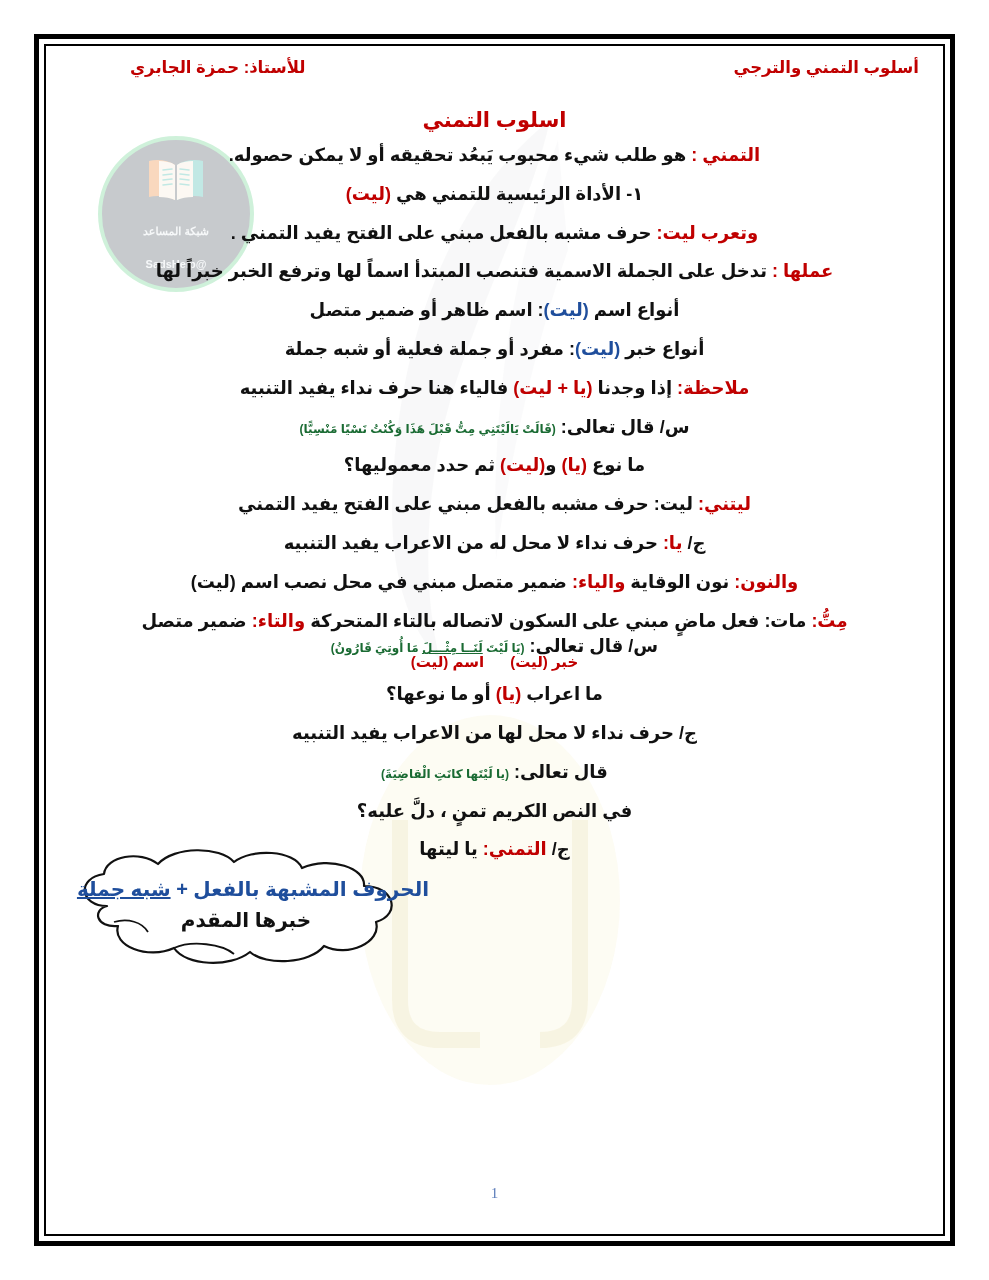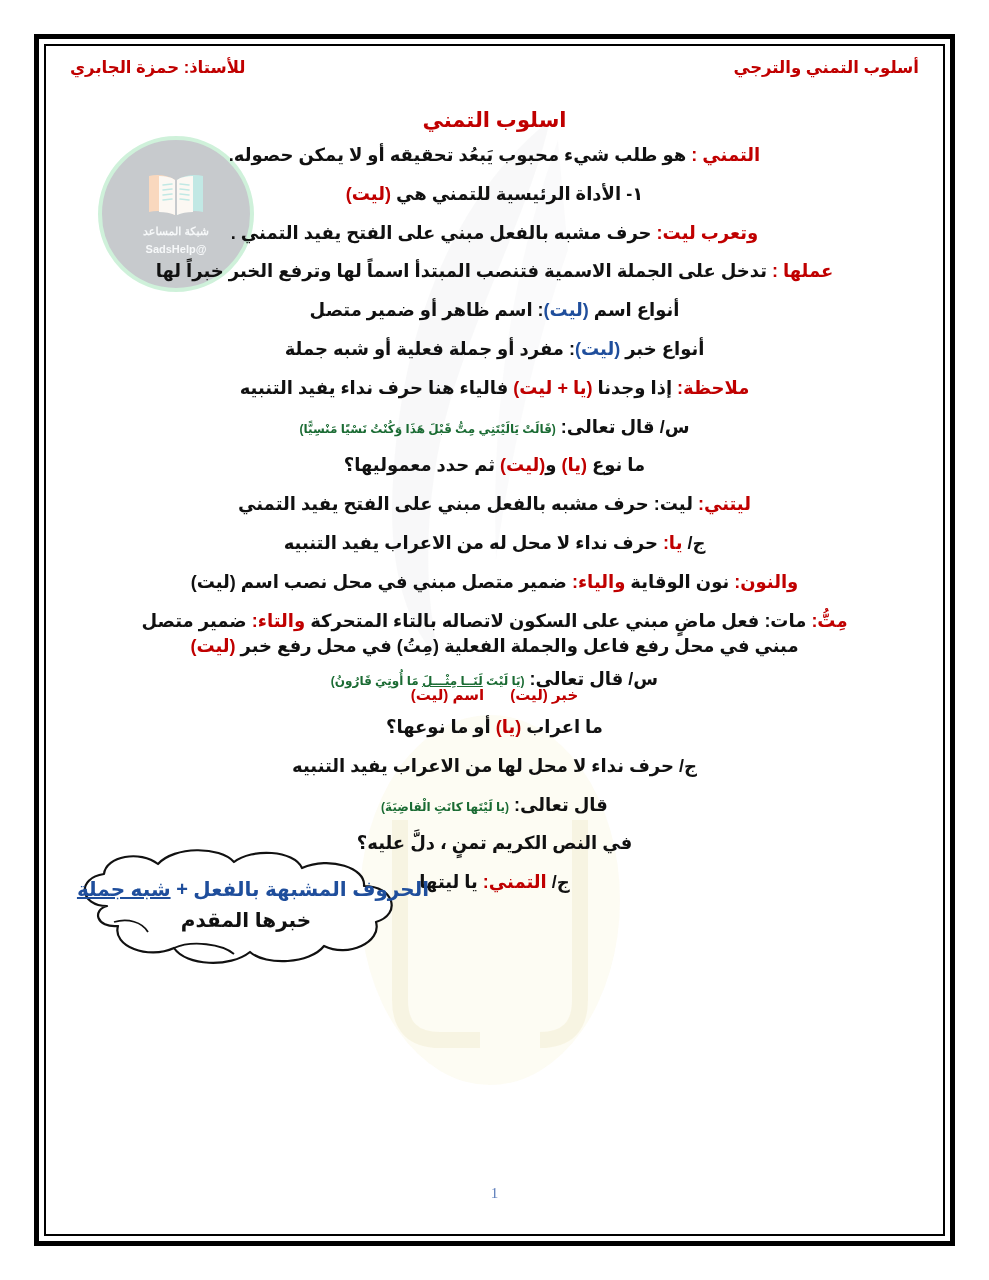--- a/index.html
+++ b/index.html
@@ -72,41 +72,41 @@
     flex-direction: column;
     align-items: center;
     justify-content: center;
   }
   .logo-book { width: 70px; height: 48px; }
   .logo-text {
     font-size: 11px;
     color: #f0f3f5;
     line-height: 1.15;
     text-align: center;
-    margin-top: 5px;
+    margin-top: 20px;
     font-weight: bold;
     font-family: "Liberation Sans", sans-serif;
   }
 
   
   .hdr {
     position: absolute;
     top: 58px;
     left: 70px;
     right: 70px;
     display: flex;
     justify-content: space-between;
     align-items: baseline;
     font-size: 16.5px;
     font-weight: bold;
     color: #c00000;
     direction: rtl;
   }
   .hdr-right { text-align: right; }
-  .hdr-left  { text-align: left; }
+  .hdr-left  { text-align: left; margin-left: 60px; }
 
   
   .body {
     position: absolute;
     top: 108px;
     right: 56px;
     left: 56px;
     direction: rtl;
     text-align: right;
     color: #111111;
@@ -282,23 +282,20 @@
     </p>
 
     <p class="ln center">
       <span class="red">والنون: </span><span>نون الوقاية </span><span class="red">والياء: </span><span>ضمير متصل مبني في محل نصب اسم (ليت)</span>
     </p>
 
     <p class="ln center tight">
       <span class="red">مِتُّ: </span><span>مات: </span><span>فعل ماضٍ مبني على السكون لاتصاله بالتاء المتحركة </span><span class="red">والتاء: </span><span>ضمير متصل</span>
     </p>
 
-    <p class="ln center gap-sm">
-      <span>مبني في محل رفع فاعل والجملة الفعلية (مِتُ) في محل رفع خبر </span><span class="red">(ليت)</span>
-    </p>
 
     <p class="ln center tight">
       <span>س/ قال تعالى: </span><span class="quran"><span>(يَا لَيْتَ </span><span class="u">لَنَــا   مِثْـــلَ</span><span> مَا أُوتِيَ قَارُونُ)</span></span>
     </p>
 
     <div class="verse2-labels">
       <span>خبر (ليت)</span><span class="sp"></span><span>اسم (ليت)</span>
     </div>
 
     <p class="ln center">

